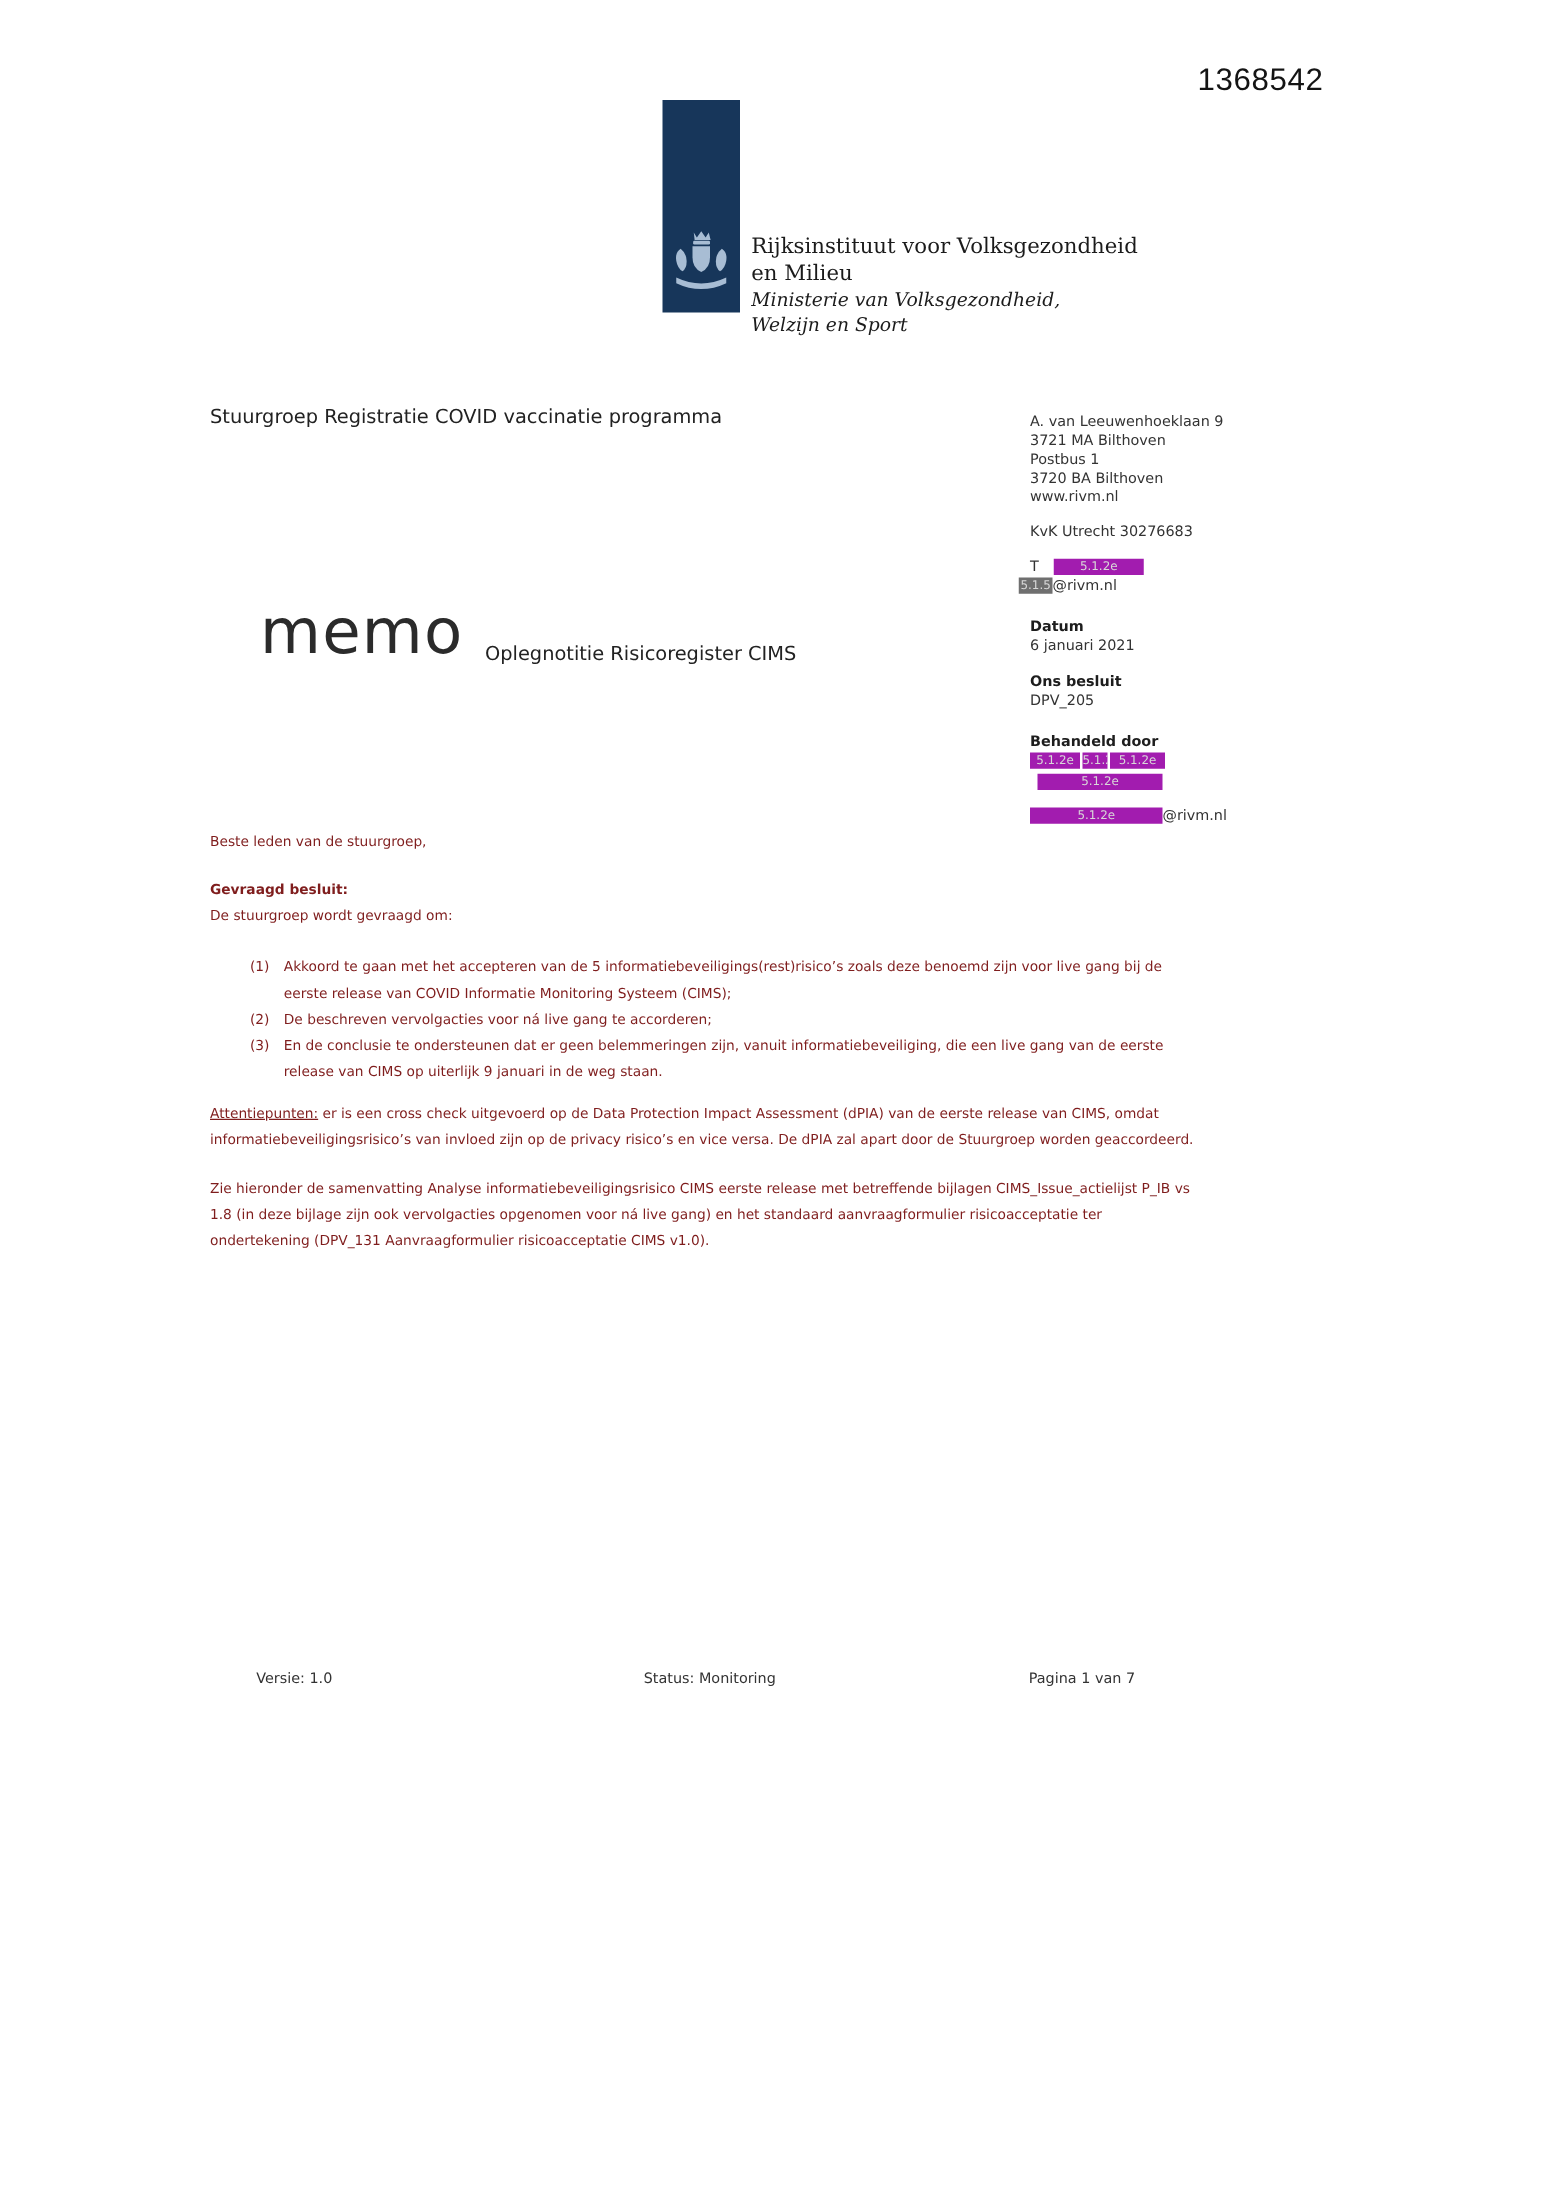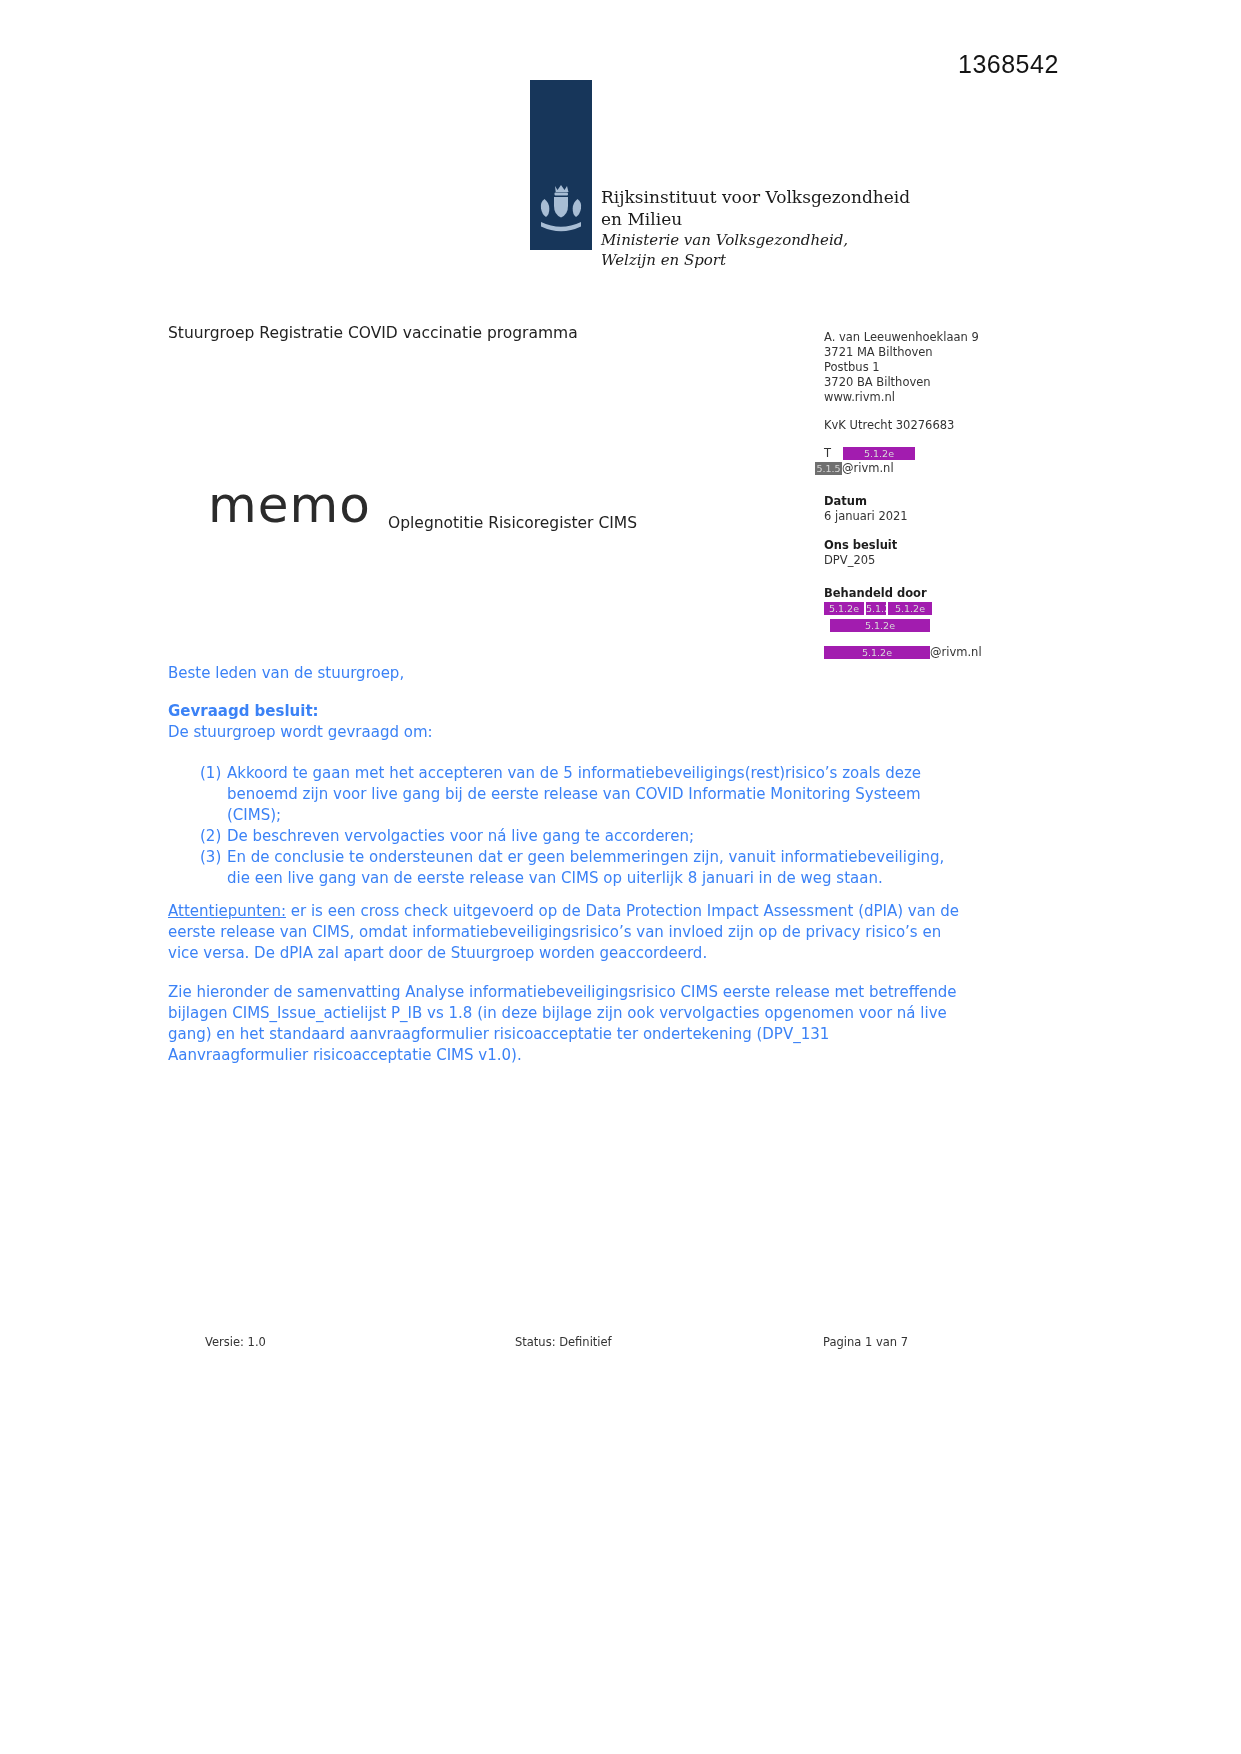--- a/index.html
+++ b/index.html
@@ -33,21 +33,21 @@
   .rw20 { width:20px; margin-right:2px; }
   .rw44 { width:44px; }
   .rw100 { width:100px; }
   .rw106 { width:106px; }
   .row-indent { margin-left:6px; margin-top:2px; }
   .phone-row span.plabel { display:inline-block; width:19px; }
 
   .memo-title { position:absolute; left:208px; top:476px; font-size:50px; letter-spacing:1px; color:#2b2b2b; }
   .memo-subtitle { position:absolute; left:388px; top:514px; font-size:15.5px; color:#222; }
 
-  .body-block { position:absolute; left:168px; top:663px; width:792px; font-size:15px; line-height:21px; color:#3b82f6; }
+  .body-block { position:absolute; left:168px; top:663px; width:792px; font-size:11px; line-height:21px; color:#7f1d1d; }
   .salutation { margin-bottom:17px; }
   .p-heading { font-weight:bold; }
   .list { margin-left:32px; margin-top:20px; }
   .list-item { display:flex; }
   .item-num { width:27px; flex-shrink:0; }
   .item-text { flex:1; }
   .attentie { margin-top:12px; }
   .attentie .u { text-decoration:underline; }
   .closing { margin-top:18px; }
 
@@ -131,28 +131,28 @@
       <div class="list-item">
         <span class="item-num">(1)</span>
         <span class="item-text">Akkoord te gaan met het accepteren van de 5 informatiebeveiligings(rest)risico’s zoals deze benoemd zijn voor live gang bij de eerste release van COVID Informatie Monitoring Systeem (CIMS);</span>
       </div>
       <div class="list-item">
         <span class="item-num">(2)</span>
         <span class="item-text">De beschreven vervolgacties voor ná live gang te accorderen;</span>
       </div>
       <div class="list-item">
         <span class="item-num">(3)</span>
-        <span class="item-text">En de conclusie te ondersteunen dat er geen belemmeringen zijn, vanuit informatiebeveiliging, die een live gang van de eerste release van CIMS op uiterlijk 8 januari in de weg staan.</span>
+        <span class="item-text">En de conclusie te ondersteunen dat er geen belemmeringen zijn, vanuit informatiebeveiliging, die een live gang van de eerste release van CIMS op uiterlijk 9 januari in de weg staan.</span>
       </div>
     </div>
 
     <div class="attentie">
       <span class="u">Attentiepunten:</span><span> er is een cross check uitgevoerd op de Data Protection Impact Assessment (dPIA) van de eerste release van CIMS, omdat informatiebeveiligingsrisico’s van invloed zijn op de privacy risico’s en vice versa. De dPIA zal apart door de Stuurgroep worden geaccordeerd.</span>
     </div>
 
     <div class="closing">Zie hieronder de samenvatting Analyse informatiebeveiligingsrisico CIMS eerste release met betreffende bijlagen CIMS_Issue_actielijst P_IB vs 1.8 (in deze bijlage zijn ook vervolgacties opgenomen voor ná live gang) en het standaard aanvraagformulier risicoacceptatie ter ondertekening (DPV_131 Aanvraagformulier risicoacceptatie CIMS v1.0).</div>
   </div>
 
   <div class="footer-versie">Versie: 1.0</div>
-  <div class="footer-status">Status: Definitief</div>
+  <div class="footer-status">Status: Monitoring</div>
   <div class="footer-pagina">Pagina 1 van 7</div>
 
 </div>
 
 </body></html>

